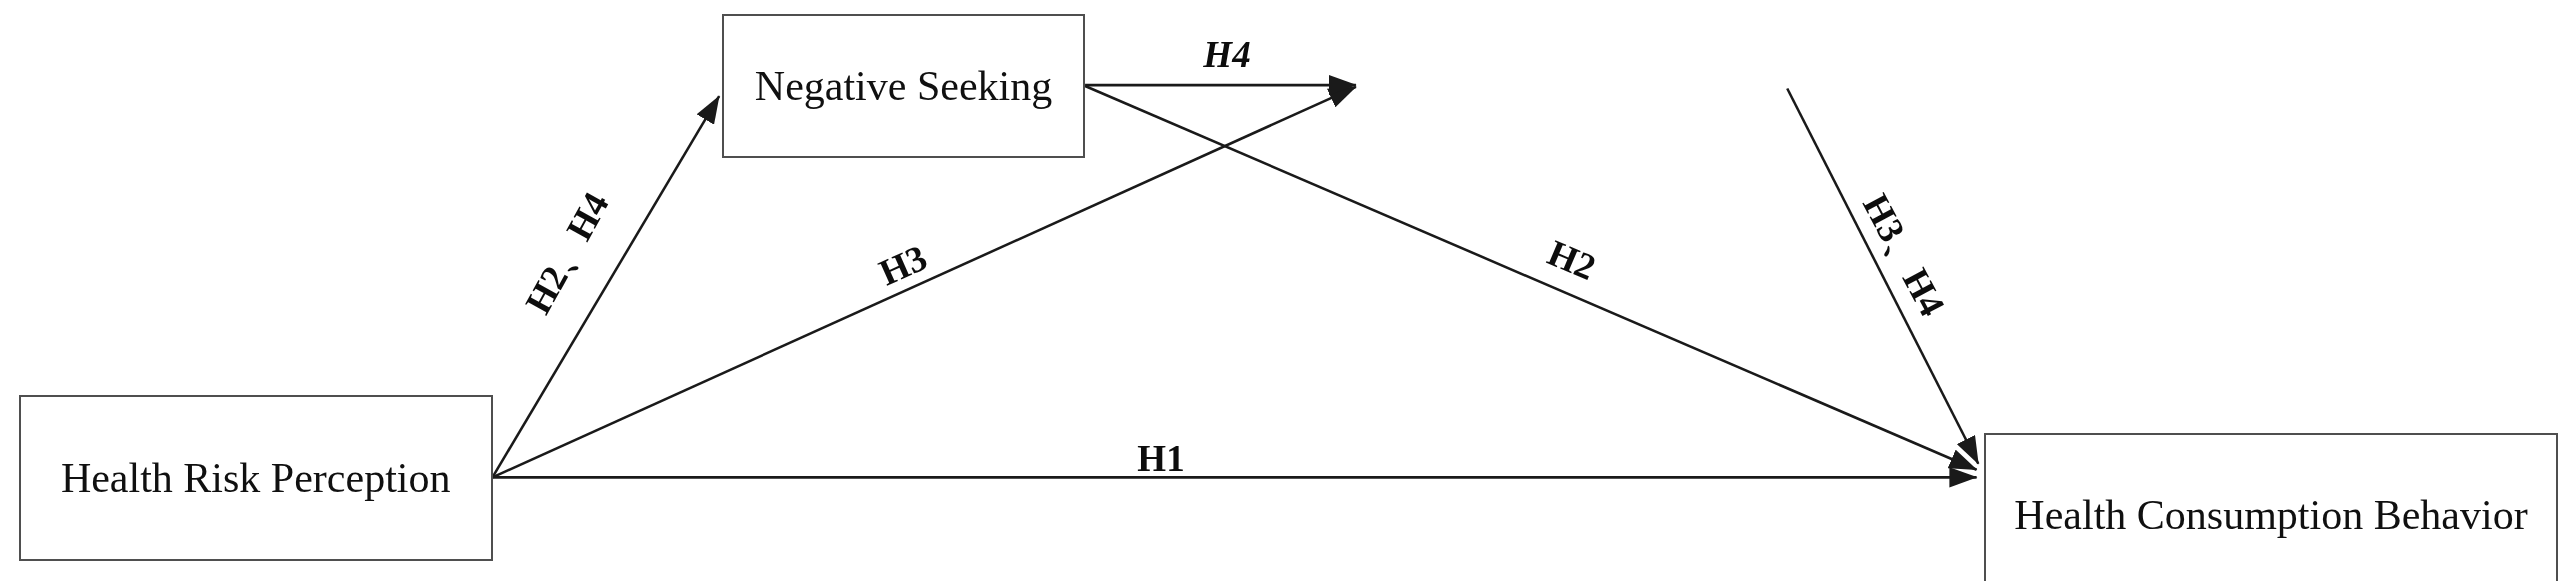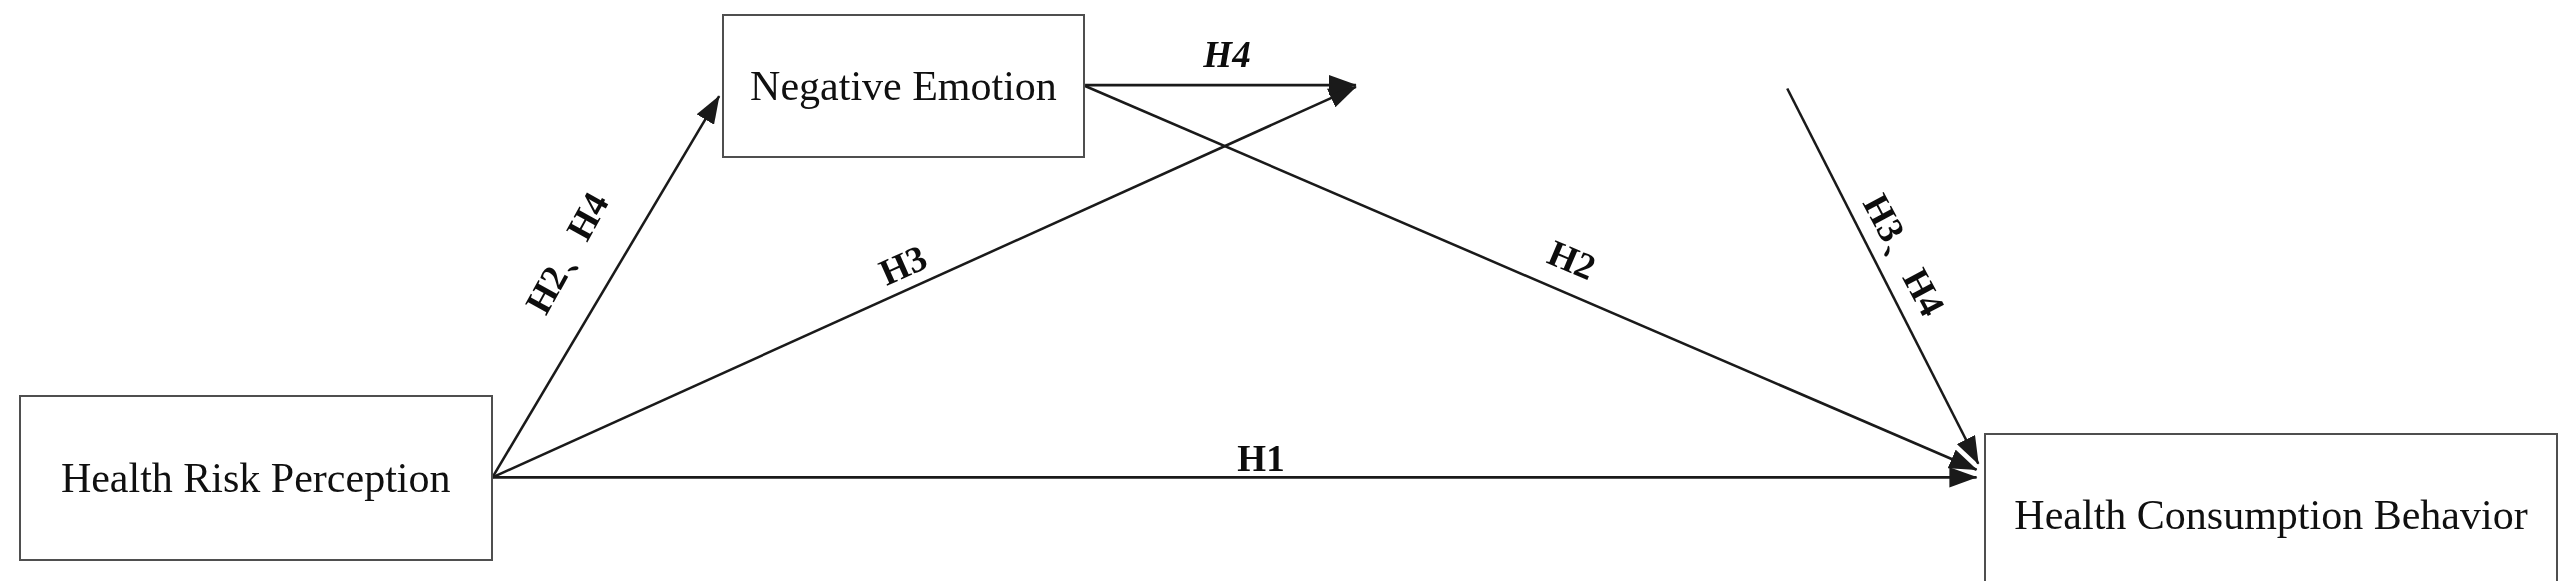--- a/index.html
+++ b/index.html
@@ -70,33 +70,33 @@
     <line x1="1278" y1="100" x2="1597" y2="100" marker-end="url(#ah)"></line>
     <line x1="1278" y1="101" x2="2328" y2="553" marker-end="url(#ah)"></line>
     <line x1="2105" y1="104" x2="2330" y2="546" marker-end="url(#ah)"></line>
   </svg>
 
   <div class="node" style="left:18.7px; top:395px; width:474px; height:166px;">
     <span class="node-label">Health Risk Perception</span>
   </div>
 
   <div class="node" style="left:722px; top:13.6px; width:363px; height:144px;">
-    <span class="node-label">Negative Emotion</span>
+    <span class="node-label">Negative Seeking</span>
   </div>
 
 
   <div class="node" style="left:1984px; top:397px; width:574px; height:164px;margin-top:36px;">
     <span class="node-label">Health Consumption Behavior</span>
   </div>
 
   <span class="edge-label" style="left:567px; top:253px; transform: translate(-50%,-50%) rotate(-61deg);">H2、H4</span>
 
   <span class="edge-label" style="left:903px; top:265px; transform: translate(-50%,-50%) rotate(-24deg);">H3</span>
 
-  <span class="edge-label" style="left:1261px; top:458px; transform: translate(-50%,-50%);">H1</span>
+  <span class="edge-label" style="left:1161px; top:458px; transform: translate(-50%,-50%);">H1</span>
 
   <span class="edge-label" style="left:1227px; top:54px; transform: translate(-50%,-50%); font-style: italic;">H4</span>
 
   <span class="edge-label" style="left:1572px; top:260px; transform: translate(-50%,-50%) rotate(23deg);">H2</span>
 
   <span class="edge-label" style="left:1904px; top:255px; transform: translate(-50%,-50%) rotate(62deg);">H3、H4</span>
 
 </div>
 
 

